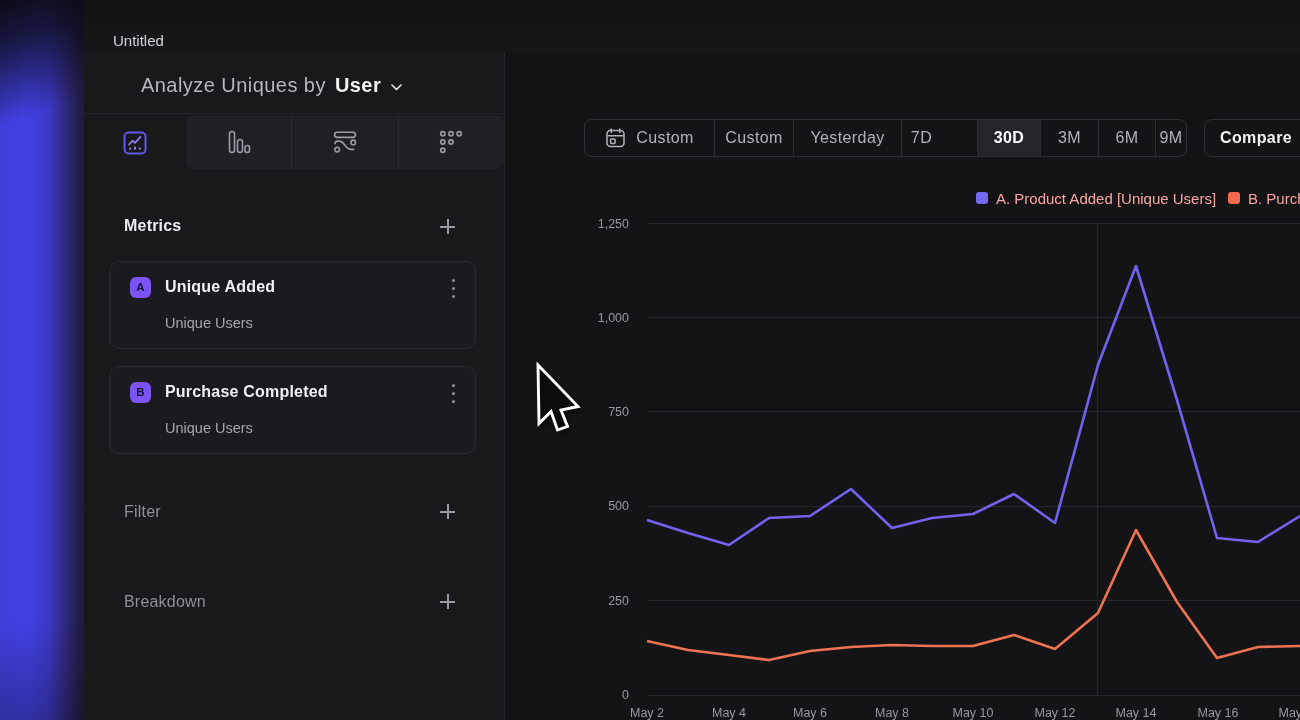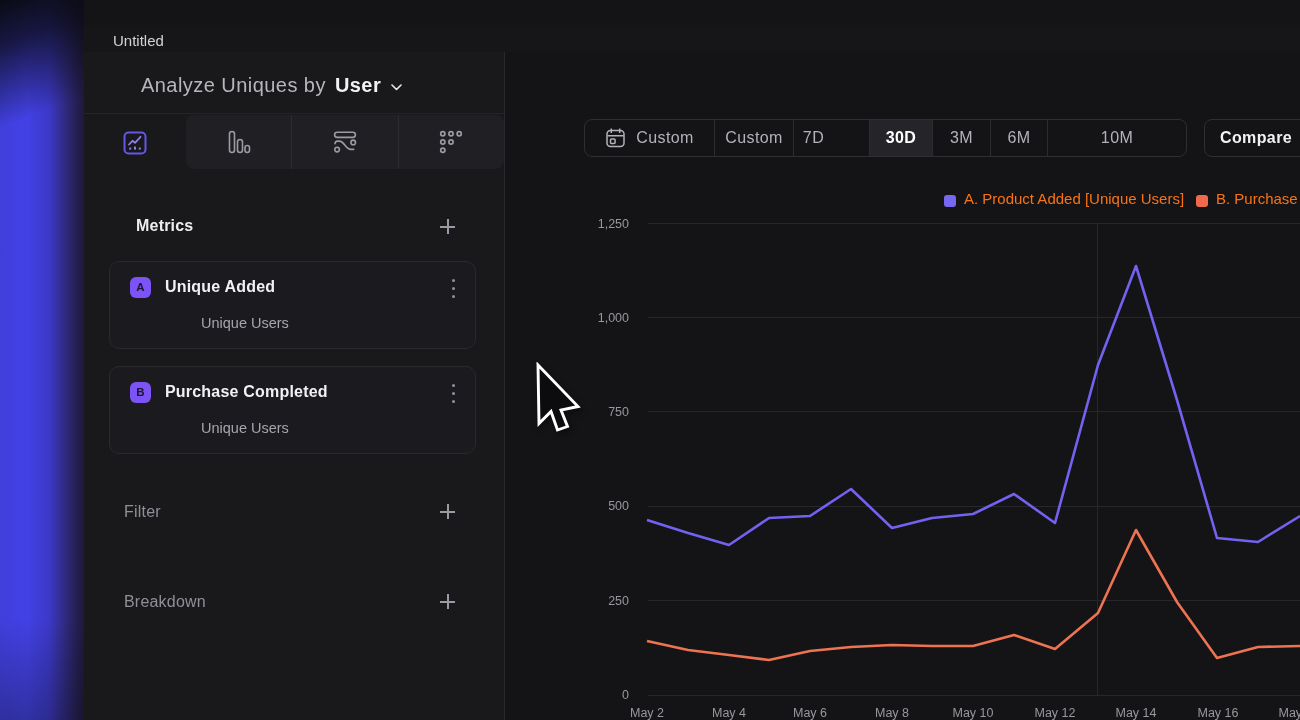--- a/index.html
+++ b/index.html
@@ -15,49 +15,49 @@
   .panel { position:absolute; left:84px; top:52px; width:421px; height:668px; background:#19191c; border-right:1px solid #28282d; }
   .phead { position:absolute; left:0; top:0; width:100%; height:62px; border-bottom:1px solid #232328; }
   .phead .t { position:absolute; left:57px; top:22px; font-size:20px; letter-spacing:0.45px; color:#b6b6bd; }
   .phead .t b { color:#f2f2f5; font-weight:700; margin-left:9px; }
   .chev { display:inline-block; margin-left:10px; width:11px; height:7px; vertical-align:1px; }
   .tabs { position:absolute; left:0; top:62px; width:100%; height:55px; }
   .tabblock { position:absolute; left:102px; top:1px; width:318px; height:54px; background:#1f1f24; border-radius:8px; display:flex; }
   .tabblock .tab { flex:1; display:flex; align-items:center; justify-content:center; }
   .tabblock .tab + .tab { border-left:1px solid #2b2b30; }
   .seltab { position:absolute; left:39px; top:17px; width:24px; height:24px; }
-  .mhead { position:absolute; left:52px; top:165px; font-size:16px; letter-spacing:0.2px; font-weight:700; color:#ededf1; }
+  .mhead { position:absolute; left:40px; top:165px; font-size:16px; letter-spacing:0.2px; font-weight:700; color:#ededf1; }
   .plus { position:absolute; right:48px; width:17px; height:17px; }
   .plus:before, .plus:after { content:""; position:absolute; background:#9a9aa2; }
   .plus:before { left:8px; top:1px; width:1.6px; height:15px; }
   .plus:after { left:1px; top:8px; width:15px; height:1.6px; }
   .mplus { top:166px; }
   .card { position:absolute; left:25px; width:367px; height:88px; background:#1b1b1f; border:1px solid #29292e; border-radius:10px; }
   .card1 { top:209px; }
   .card2 { top:314px; }
   .badge { position:absolute; left:20px; top:15px; width:21px; height:21px; border-radius:6px; background:#7c53f4;
     color:#1a1530; font-size:11.5px; font-weight:700; text-align:center; line-height:21px; }
   .ctitle { position:absolute; left:55px; top:16px; font-size:16px; letter-spacing:0.2px; font-weight:700; color:#f1f1f4; }
-  .csub { position:absolute; left:55px; top:53px; font-size:14.5px; color:#a5a5ad;margin-left:36px; }
+  .csub { position:absolute; left:55px; top:53px; font-size:14.5px; color:#a5a5ad; }
   .kebab { position:absolute; right:20px; top:17px; width:3.4px; }
   .kebab i { display:block; width:3.4px; height:3.4px; border-radius:50%; background:#90909a; margin-bottom:4.6px; }
   .rowlab { position:absolute; left:40px; font-size:16px; letter-spacing:0.2px; color:#8f8f98; }
   .filter { top:451px;text-align:right; }
   .fplus { top:451px; }
   .breakdown { top:541px; }
   .bplus { top:541px; }
   .chart { position:absolute; left:505px; top:52px; width:795px; height:668px; background:#141417; }
   .rangebar { position:absolute; left:79px; top:67px; width:603px; height:38px; border:1px solid #2e2e33; border-radius:8px; display:flex; overflow:hidden; }
   .rb { display:flex; align-items:center; justify-content:center; font-size:16px; letter-spacing:0.4px; color:#b2b2ba; white-space:nowrap; }
   .rb + .rb { border-left:1px solid #2b2b30; }
   .rb.sel { background:#242429; color:#fff; font-weight:700;margin-left:36px; }
   .cmp { position:absolute; left:699px; top:67px; width:104px; height:38px; border:1px solid #2e2e33; border-radius:8px;
     display:flex; align-items:center; justify-content:center; font-size:16px; letter-spacing:0.4px; font-weight:700; color:#f2f2f5; }
-  .litem { position:absolute; top:137px; height:18px; display:flex; align-items:flex-end; white-space:nowrap;
-    font-size:15px; color:#f97316; }
+  .litem { position:absolute; top:137px; height:18px; display:flex; align-items:center; white-space:nowrap;
+    font-size:15px; color:#fca5a5;margin-left:32px; }
   .sw { width:12px; height:12px; border-radius:3px; margin-right:8px; flex:none; }
   .cursor { position:absolute; left:534px; top:362px; }
 </style>
 </head>
 <body>
   <div class="strip"></div>
   <div class="topbar">
     <div class="title">Untitled</div>
   </div>
 
@@ -134,25 +134,26 @@
   <div class="chart">
     <div class="rangebar">
       <div class="rb" style="width:129px"><svg width="21" height="22" viewBox="0 0 21 22" fill="none" stroke="#b2b2ba" stroke-width="1.5" style="margin-right:10px">
           <rect x="2" y="3.5" width="17" height="16" rx="3.5"></rect>
           <line x1="2.5" y1="8.8" x2="18.5" y2="8.8"></line>
           <line x1="6.3" y1="1.5" x2="6.3" y2="6"></line>
           <line x1="14.7" y1="1.5" x2="14.7" y2="6"></line>
           <rect x="5.5" y="12" width="4.6" height="4.6" rx="1"></rect>
         </svg>Custom</div>
       <div class="rb" style="width:79px">Custom</div>
+      <div class="rb" style="width:108px">Yesterday</div>
       <div class="rb" style="width:40px">7D</div>
       <div class="rb sel" style="width:63px">30D</div>
       <div class="rb" style="width:58px">3M</div>
       <div class="rb" style="width:57px">6M</div>
-      <div class="rb" style="flex:1">10M</div>
+      <div class="rb" style="flex:1">9M</div>
     </div>
     <div class="cmp">Compare</div>
     <div class="litem" style="left:439px">
       <span class="sw" style="background:#7668f2"></span>
       <span>A. Product Added [Unique Users]</span>
     </div>
     <div class="litem" style="left:691px">
       <span class="sw" style="background:#ef6a4a"></span>
       <span>B. Purchase Completed [Unique Users]</span>
     </div>

